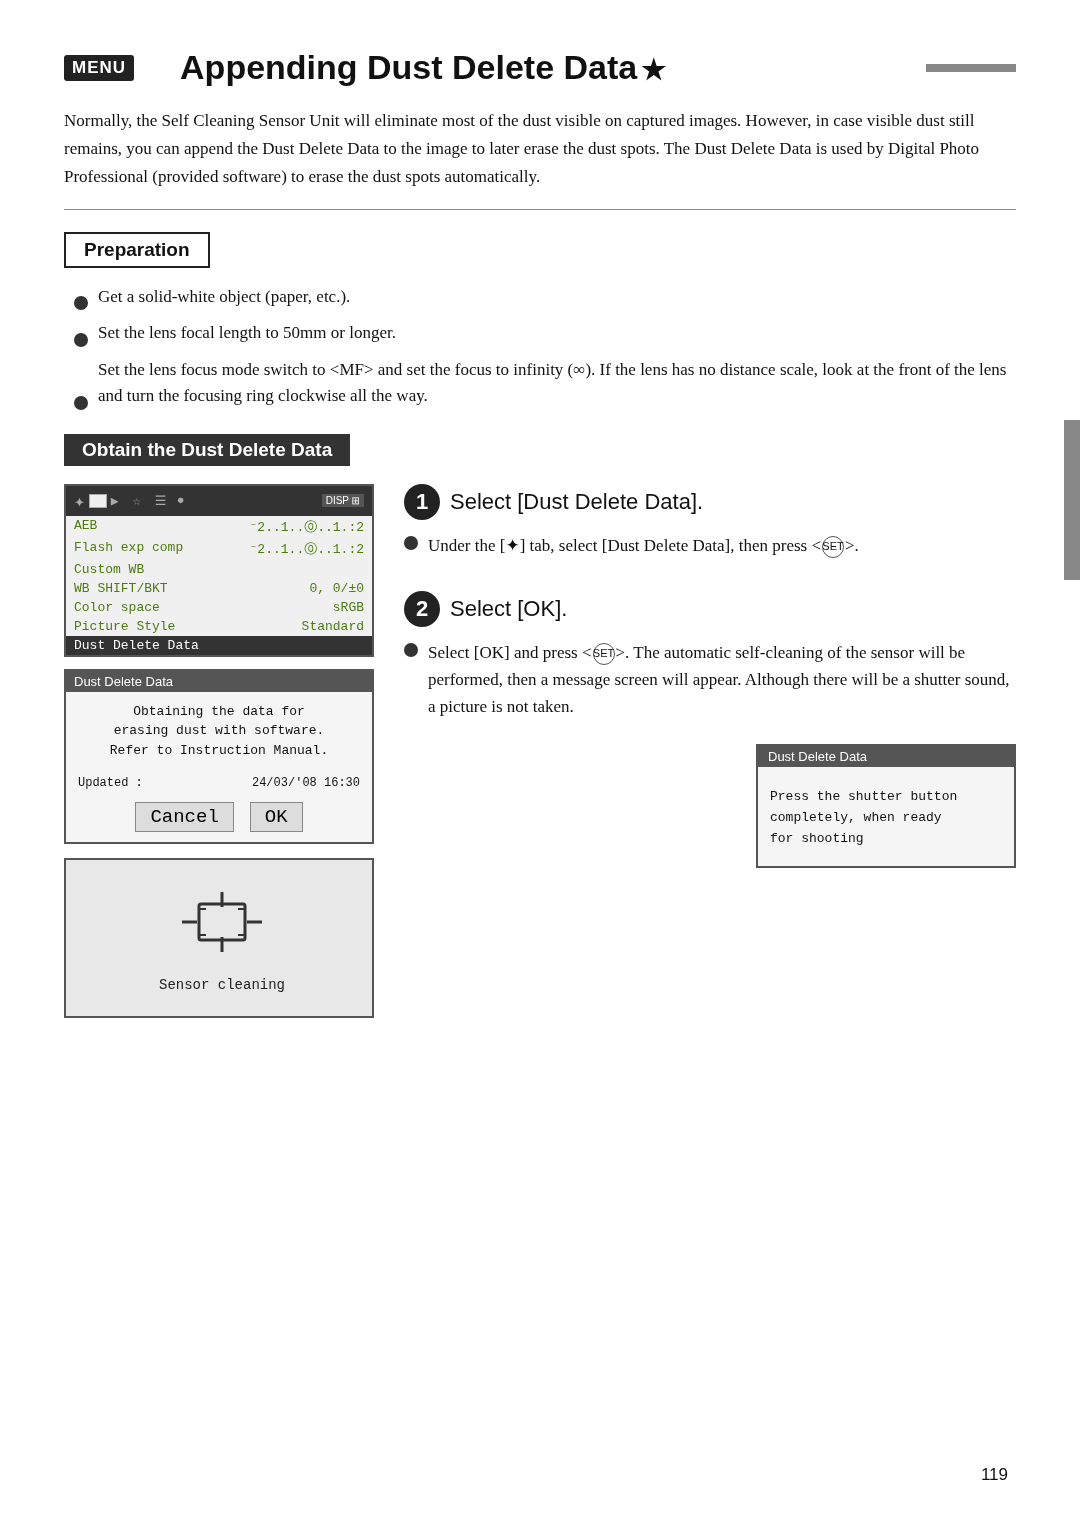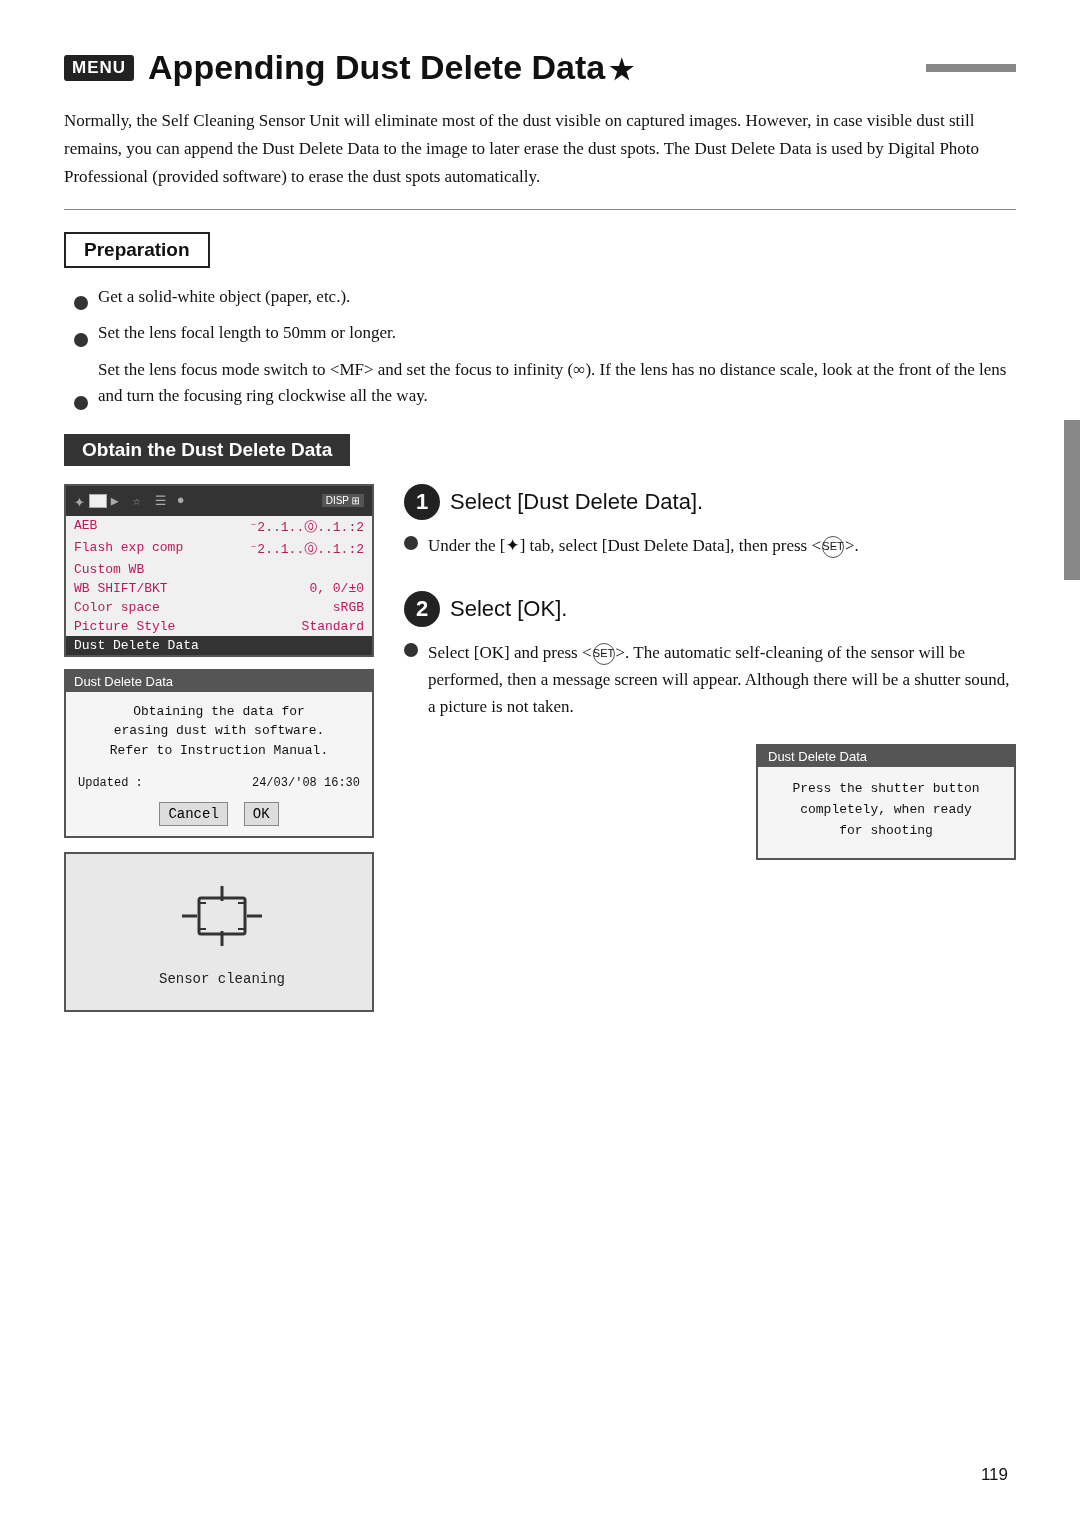--- a/index.html
+++ b/index.html
@@ -31,20 +31,21 @@
       border-radius: 3px;
       letter-spacing: 1px;
       white-space: nowrap;
     }
     .title-text {
       font-family: Arial, sans-serif;
       font-size: 34px;
       font-weight: bold;
       color: #111;
       flex: 1;
+      margin-left: 32px;
     }
     .title-line {
       display: inline-block;
       width: 90px;
       height: 8px;
       background: #888;
       margin-left: 12px;
       vertical-align: middle;
     }
 
@@ -171,21 +172,21 @@
       font-size: 10px;
       padding: 1px 4px;
       margin-left: auto;
       font-family: Arial, sans-serif;
     }
     .cam-row {
       display: flex;
       justify-content: space-between;
       padding: 2px 8px;
       font-size: 13px;
-      color: #be185d;
+      color: #4d7c0f;
       background: #f0f0f0;
     }
     .cam-row.highlighted {
       background: #333;
       color: #fff;
     }
     .cam-row-label { }
     .cam-row-value { }
 
     
@@ -221,22 +222,22 @@
     .dialog-buttons {
       display: flex;
       justify-content: center;
       gap: 16px;
       padding: 6px 12px 10px 12px;
     }
     .dialog-btn {
       background: #ddd;
       border: 1.5px solid #888;
       font-family: 'Courier New', monospace;
-      font-size: 14px;
-      padding: 3px 8px;
+      font-size: 19px;
+      padding: 3px 14px;
       cursor: pointer;
     }
 
     
     .sensor-box {
       border: 2px solid #555;
       background: #e8e8e8;
       display: flex;
       flex-direction: column;
       align-items: center;
@@ -279,22 +280,22 @@
       margin-left: auto;
     }
     .bottom-dialog-title {
       background: #555;
       color: #fff;
       font-family: Arial, sans-serif;
       font-size: 13px;
       padding: 3px 10px;
     }
     .bottom-dialog-body {
-      padding: 12px 12px 16px 12px;
-      text-align: center;
+      padding: 20px 12px 16px 12px;
+      text-align: left;
       line-height: 1.6;
       font-size: 13px;
       color: #111;
     }
 
     
     .right-accent {
       position: absolute;
       right: 0;
       top: 420px;

